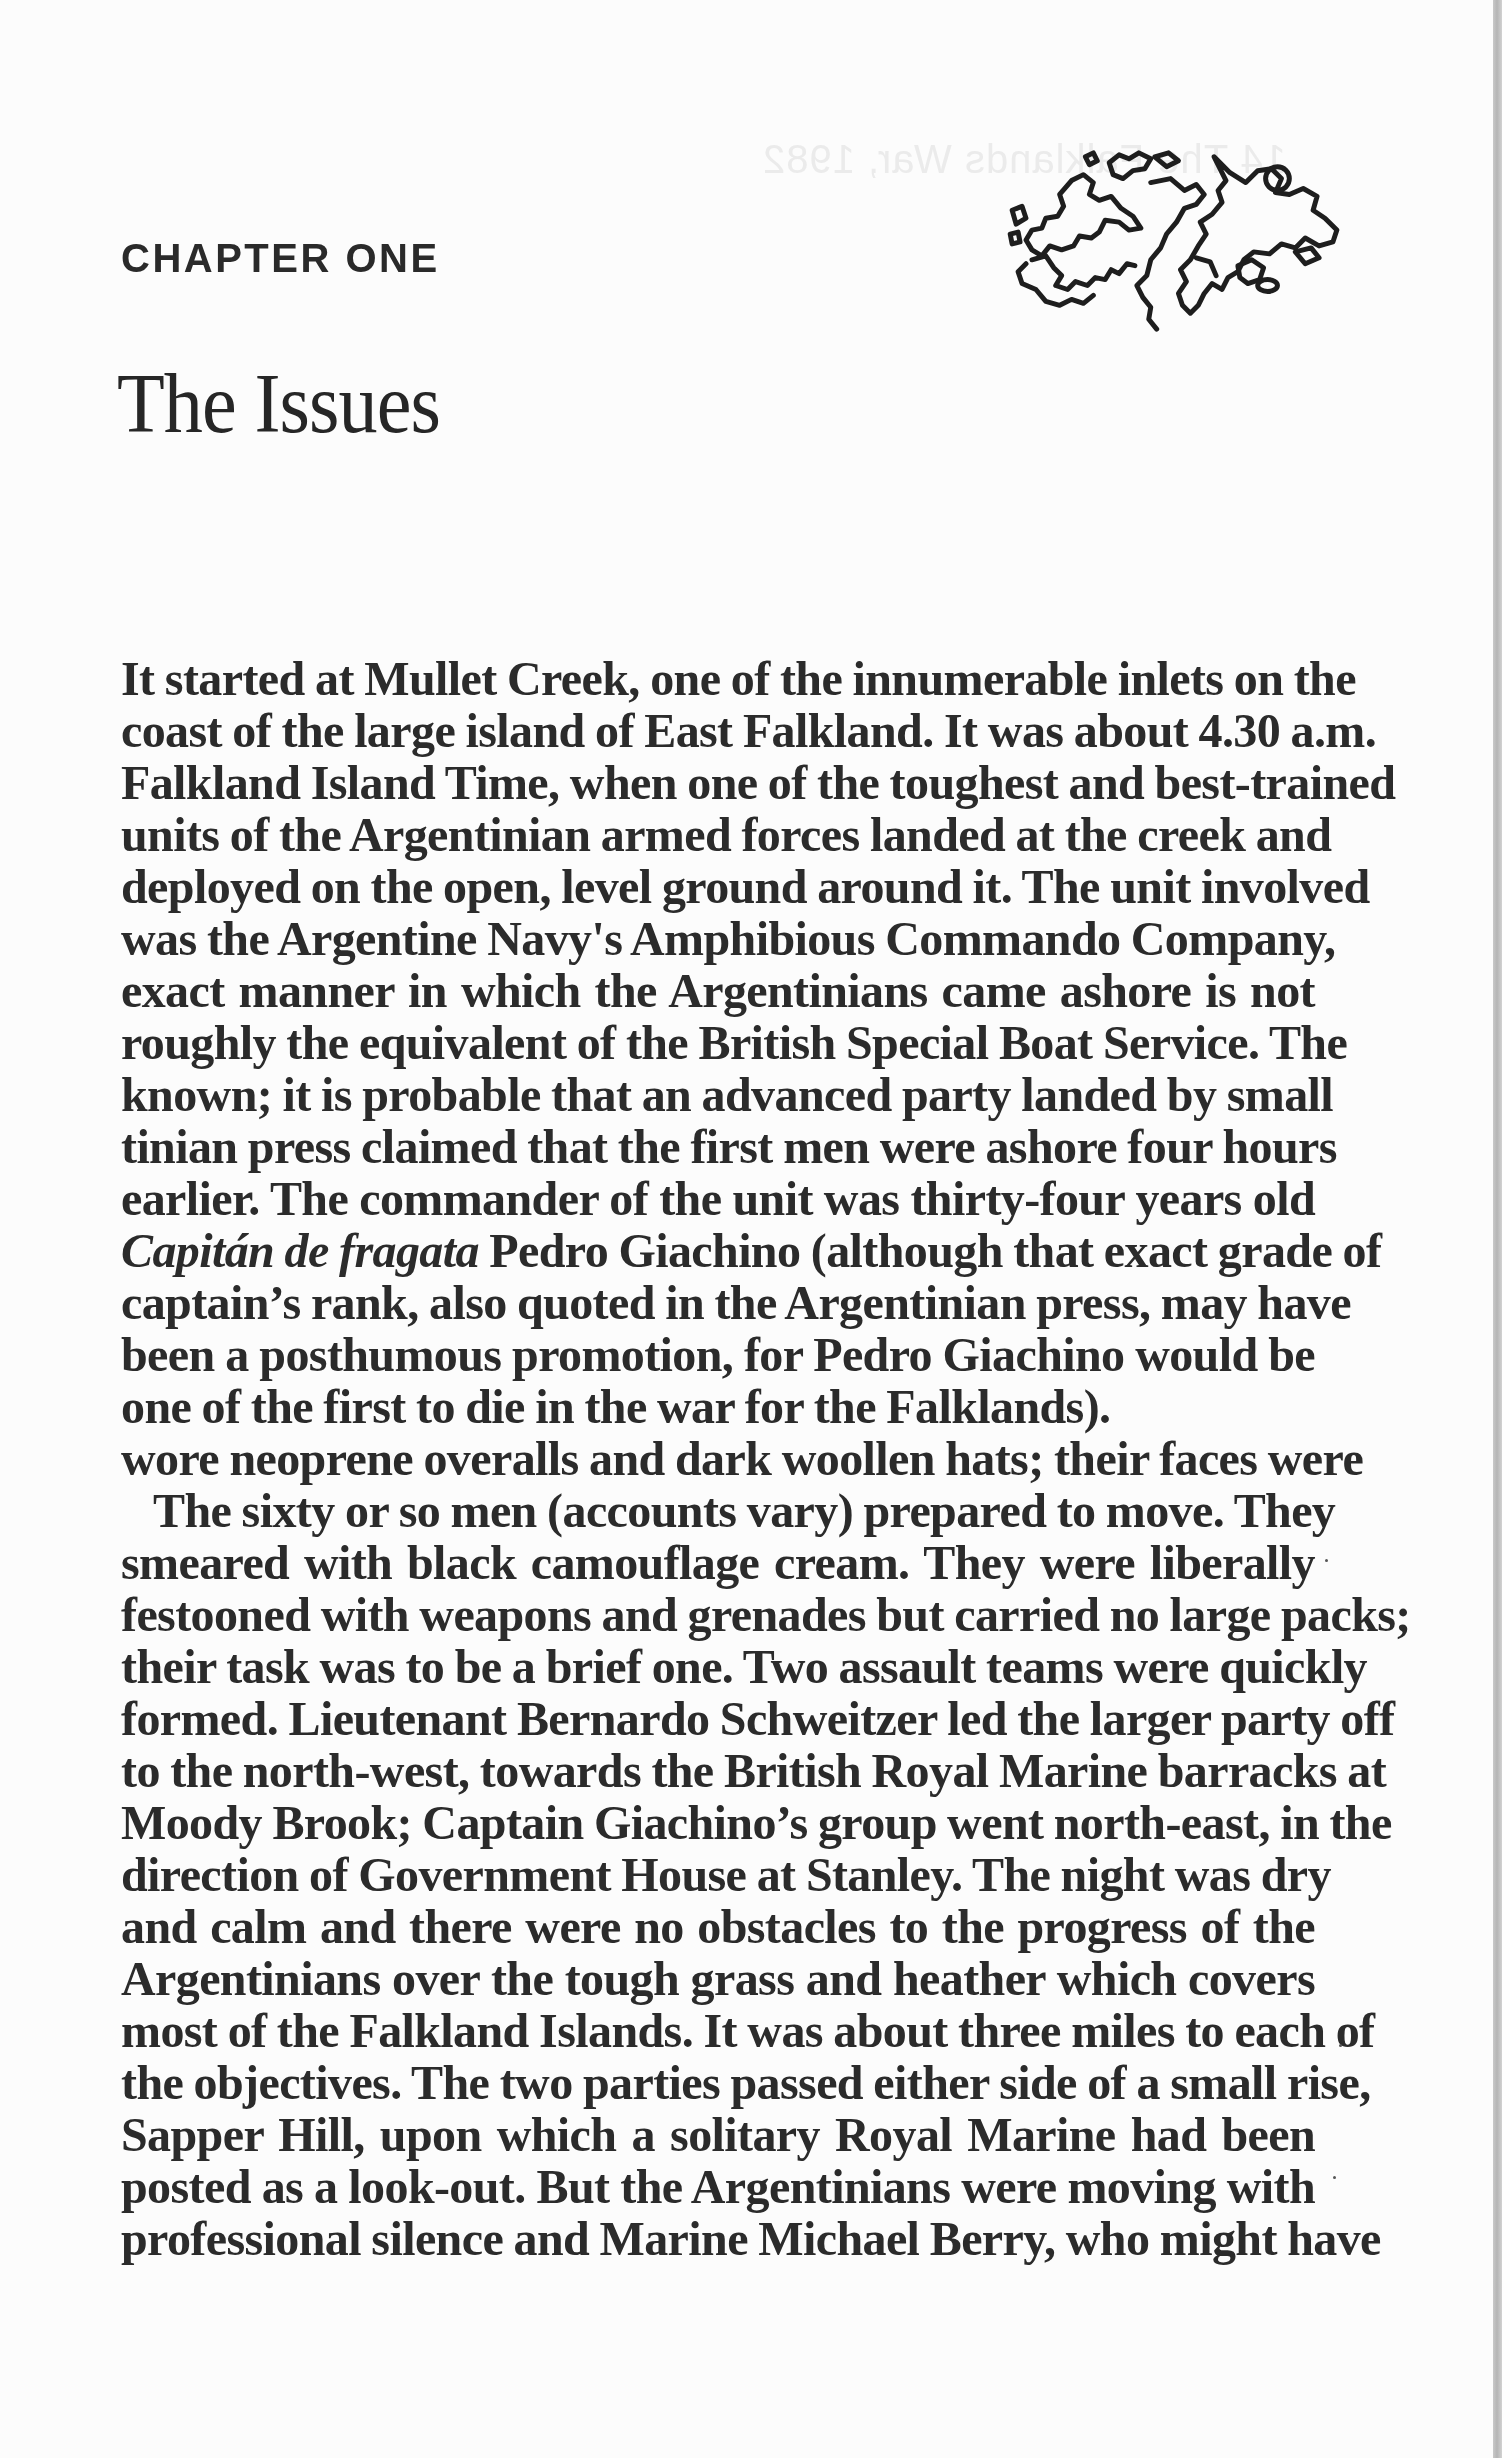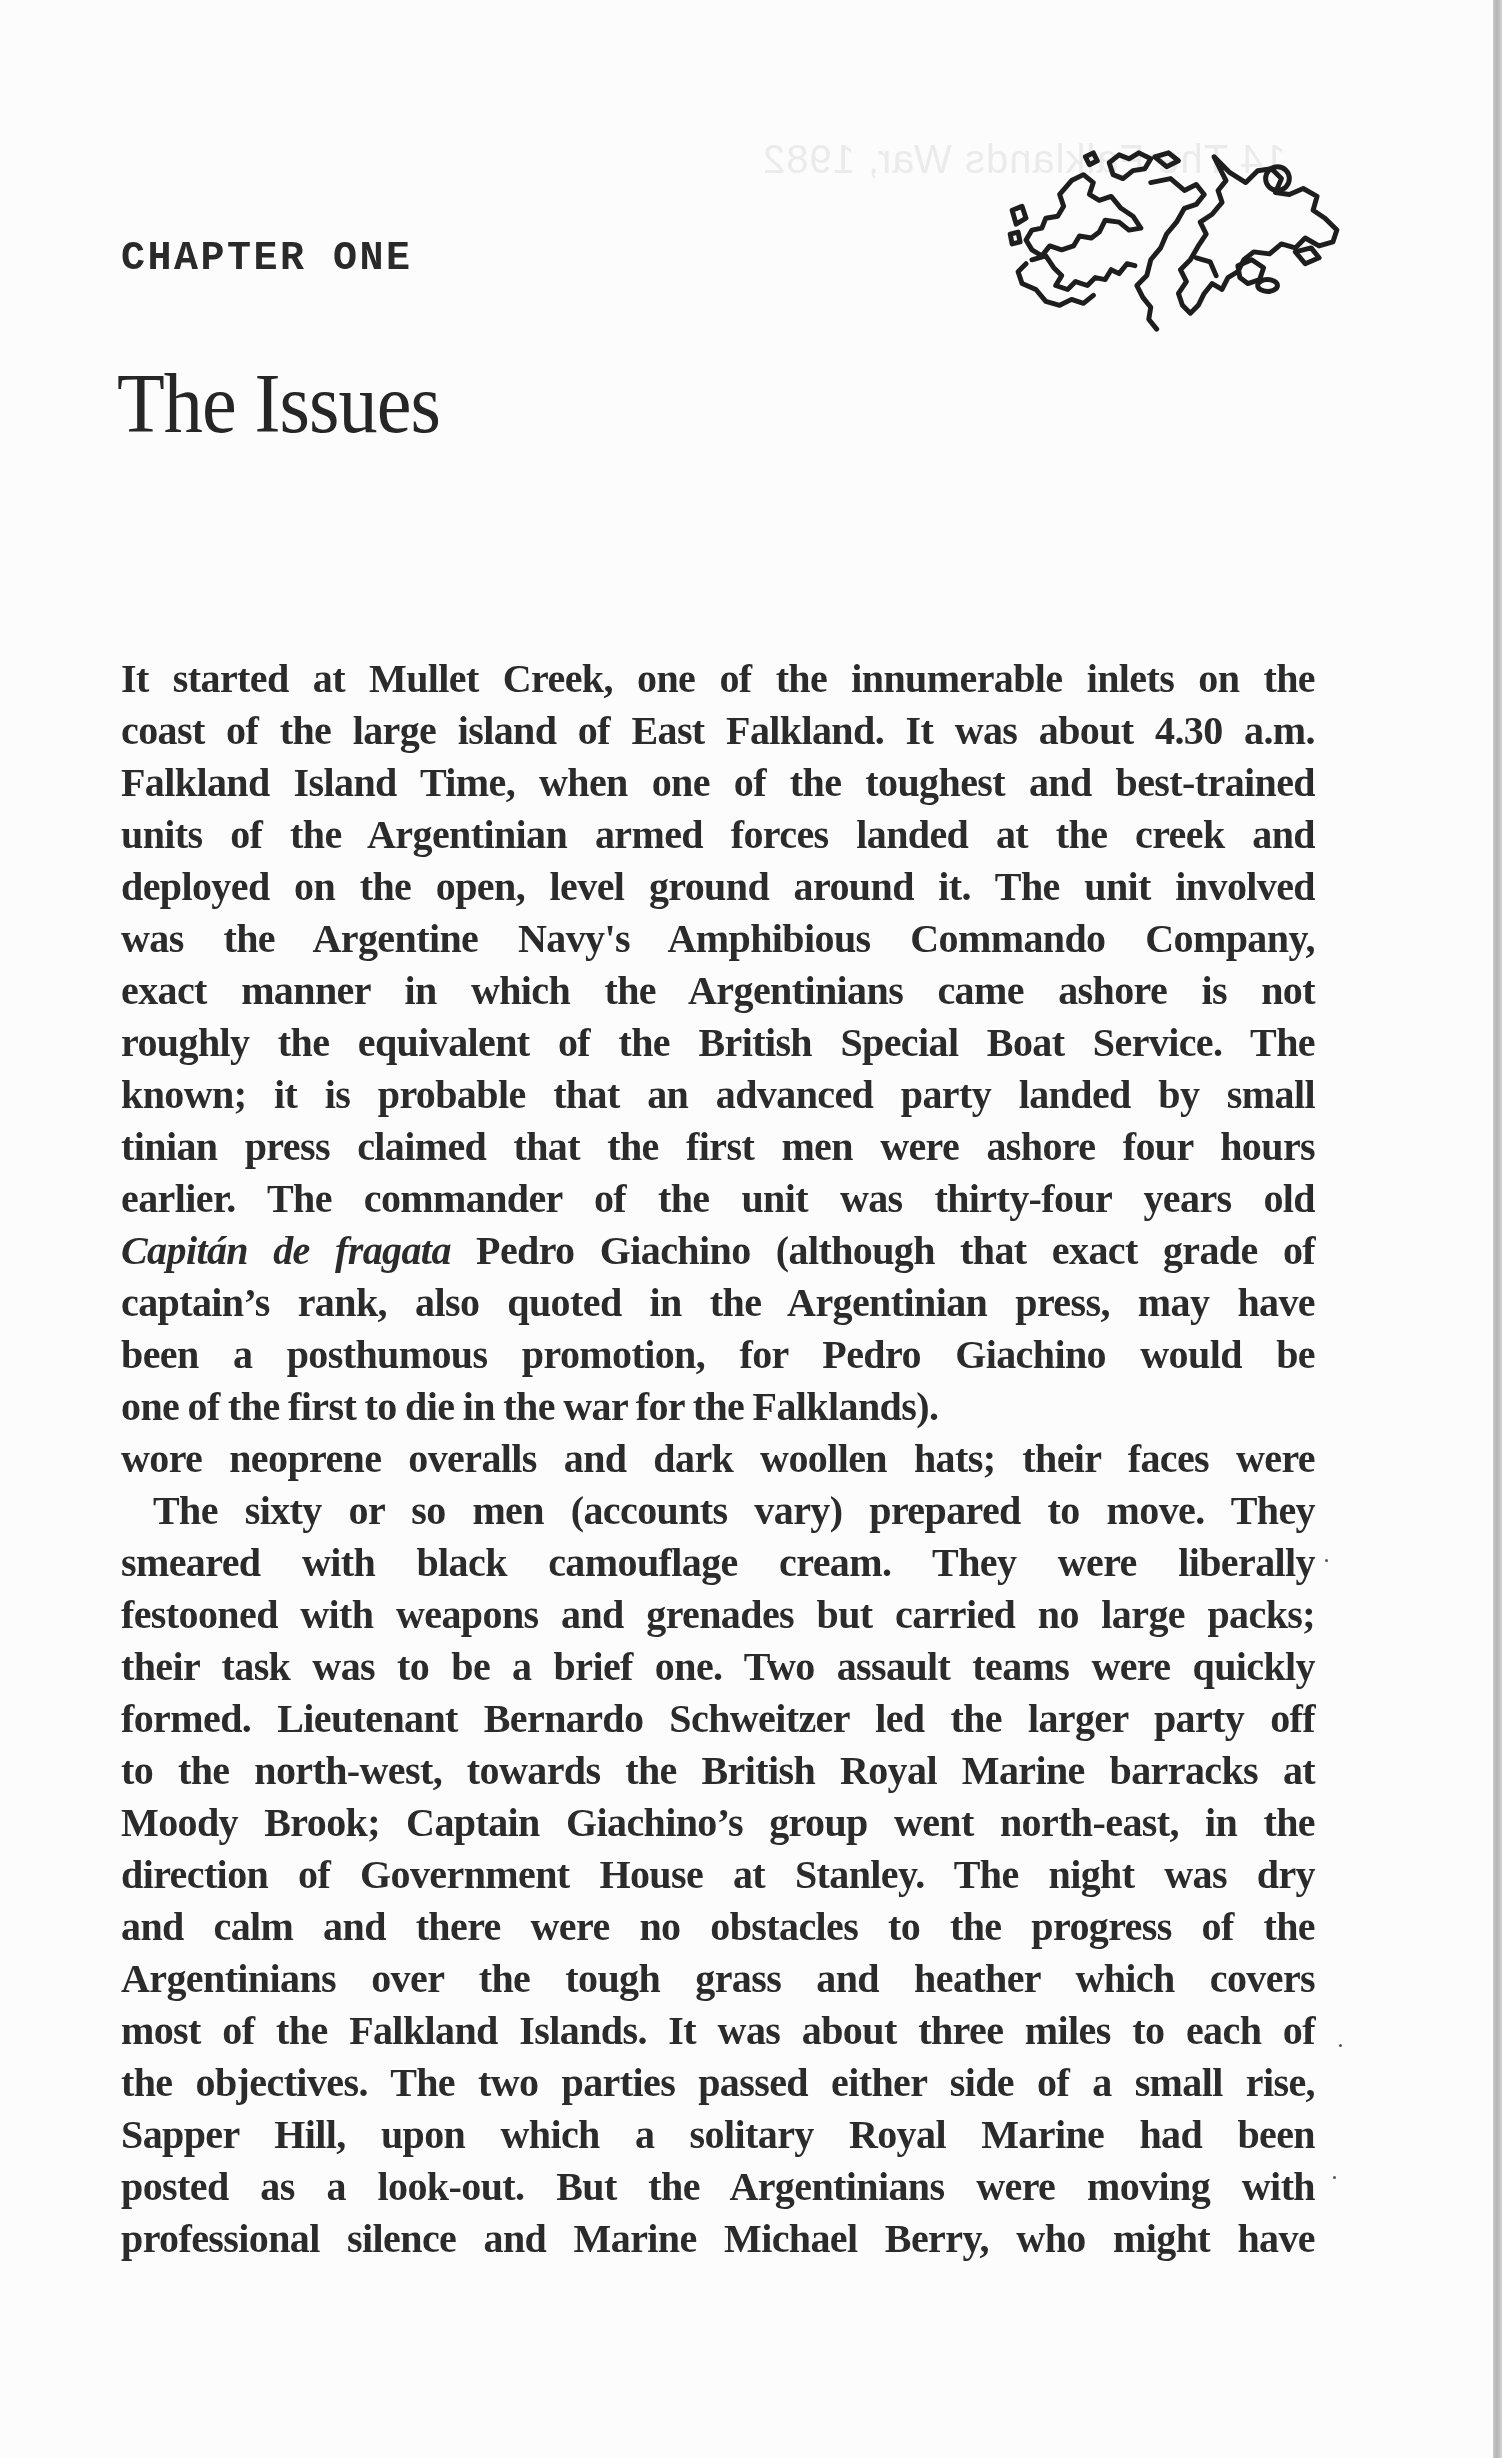--- a/index.html
+++ b/index.html
@@ -36,21 +36,21 @@
     top: 137px;
     font-size: 40px;
     letter-spacing: 1px;
     font-family: "Liberation Sans", sans-serif;
     font-weight: normal;
   }
   .chapter-label {
     position: absolute;
     left: 121px;
     top: 236px;
-    font-family: Liberation Mono, monospace;
+    font-family: Liberation Sans, sans-serif;
     font-weight: bold;
     font-size: 40px;
     letter-spacing: 2.5px;
     color: #2a2a2a;
     margin: 0;
   }
   .chapter-title {
     position: absolute;
     left: 117px;
     top: 354px;
@@ -70,21 +70,21 @@
     width: 347px;
     height: 198px;
   }
   .body-text {
     position: absolute;
     left: 121px;
     top: 653px;
     width: 1194px;
     font-family: "Liberation Serif", serif;
     font-weight: bold;
-    font-size: 40px;
+    font-size: 48px;
     line-height: 52px;
     color: #2b2b2b;
   }
   .body-text .line {
     display: block;
     height: 52px;
     white-space: nowrap;
     text-align: justify;
     text-align-last: justify;
     letter-spacing: -0.6px;

